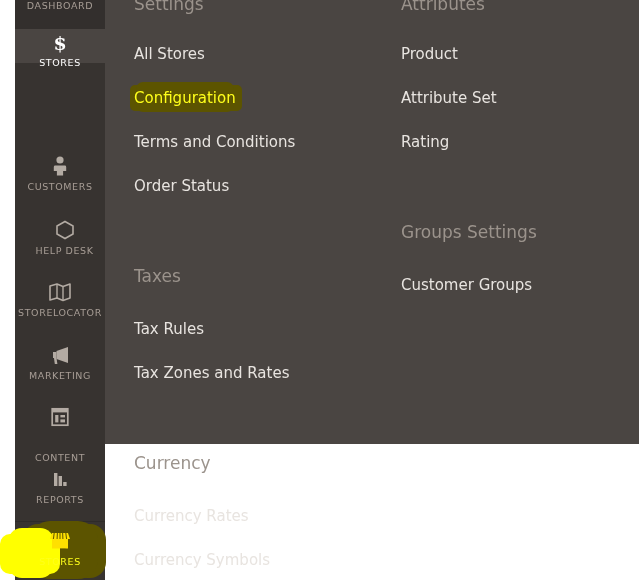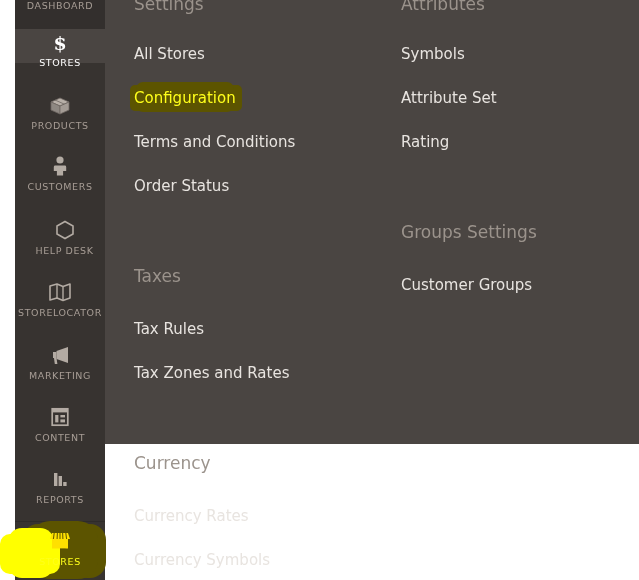--- a/index.html
+++ b/index.html
@@ -112,31 +112,20 @@
 
     <a class="rail-item active" style="top:29px;height:34px;padding-top:4px;">
       <span class="ic">
         <svg width="18" height="20" viewBox="0 0 18 20">
           <text x="9" y="17" text-anchor="middle" font-family="DejaVu Serif, serif" font-size="19" font-weight="bold" fill="#ffffff">$</text>
         </svg>
       </span>
       <span class="lbl">STORES</span>
     </a>
 
-    <a class="rail-item" style="top:90px;padding-top:4px;">
-      <span class="ic">
-        <svg width="24" height="22" viewBox="0 0 24 22">
-          <path d="M3 8 L12 4 L21 8 L12 12 Z" fill="#b8b0a8" stroke="#6e6762" stroke-width="0.8"></path>
-          <path d="M3 8 L3 16 L12 20 L12 12 Z" fill="#8e8882" stroke="#6e6762" stroke-width="0.8"></path>
-          <path d="M21 8 L21 16 L12 20 L12 12 Z" fill="#a49c95" stroke="#6e6762" stroke-width="0.8"></path>
-          <path d="M7 6 L16 10" stroke="#6e6762" stroke-width="0.8" fill="none"></path>
-        </svg>
-      </span>
-      <span class="lbl">PRODUCTS</span>
-    </a>
 
     <a class="rail-item" style="top:151px;padding-top:4px;">
       <span class="ic">
         <svg width="20" height="22" viewBox="0 0 20 22">
           <circle cx="10" cy="5" r="3.6" fill="#b3aba3"></circle>
           <path d="M5.2 10.5 h9.6 a1.4 1.4 0 0 1 1.4 1.4 v4.2 h-3.1 v4.4 h-6.2 v-4.4 h-3.1 v-4.2 a1.4 1.4 0 0 1 1.4 -1.4 z" fill="#b3aba3"></path>
         </svg>
       </span>
       <span class="lbl">CUSTOMERS</span>
     </a>
@@ -165,21 +154,21 @@
       <span class="ic">
         <svg width="26" height="22" viewBox="0 0 26 22">
           <path d="M6 8 L6 14 L9.5 14 L9.5 8 Z" fill="#b3aba3"></path>
           <path d="M9.5 7 L21 3 L21 19 L9.5 15 Z" fill="#b3aba3"></path>
           <path d="M7 14 L7.8 20 L10.4 20 L9.5 14 Z" fill="#b3aba3"></path>
         </svg>
       </span>
       <span class="lbl">MARKETING</span>
     </a>
 
-    <a class="rail-item" style="top:402px;padding-top:4px;">
+    <a class="rail-item" style="top:402px;padding-top:4px;gap:20px;">
       <span class="ic">
         <svg width="24" height="22" viewBox="0 0 24 22">
           <rect x="4.2" y="2.8" width="15.6" height="16.4" fill="none" stroke="#b3aba3" stroke-width="1.7"></rect>
           <rect x="4.2" y="2.8" width="15.6" height="3.6" fill="#b3aba3"></rect>
           <rect x="7.2" y="9" width="3.2" height="7.4" fill="#b3aba3"></rect>
           <rect x="12.4" y="9" width="4.6" height="2.4" fill="#b3aba3"></rect>
           <rect x="12.4" y="13.4" width="4.6" height="3" fill="#b3aba3"></rect>
         </svg>
       </span>
       <span class="lbl">CONTENT</span>
@@ -242,21 +231,21 @@
 
       <a class="menu-link" style="left:29px;top:507px;">Currency Rates</a>
 
       <a class="menu-link" style="left:29px;top:551px;">Currency Symbols</a>
     </div>
 
     <div class="col">
 
       <div class="menu-head" style="left:296px;top:-6px;">Attributes</div>
 
-      <a class="menu-link" style="left:296px;top:45px;">Symbols</a>
+      <a class="menu-link" style="left:296px;top:45px;">Product</a>
 
       <a class="menu-link" style="left:296px;top:89px;">Attribute Set</a>
 
       <a class="menu-link" style="left:296px;top:133px;">Rating</a>
 
       <div class="menu-head" style="left:296px;top:222px;">Groups Settings</div>
 
       <a class="menu-link" style="left:296px;top:276px;">Customer Groups</a>
     </div>
   </div>

